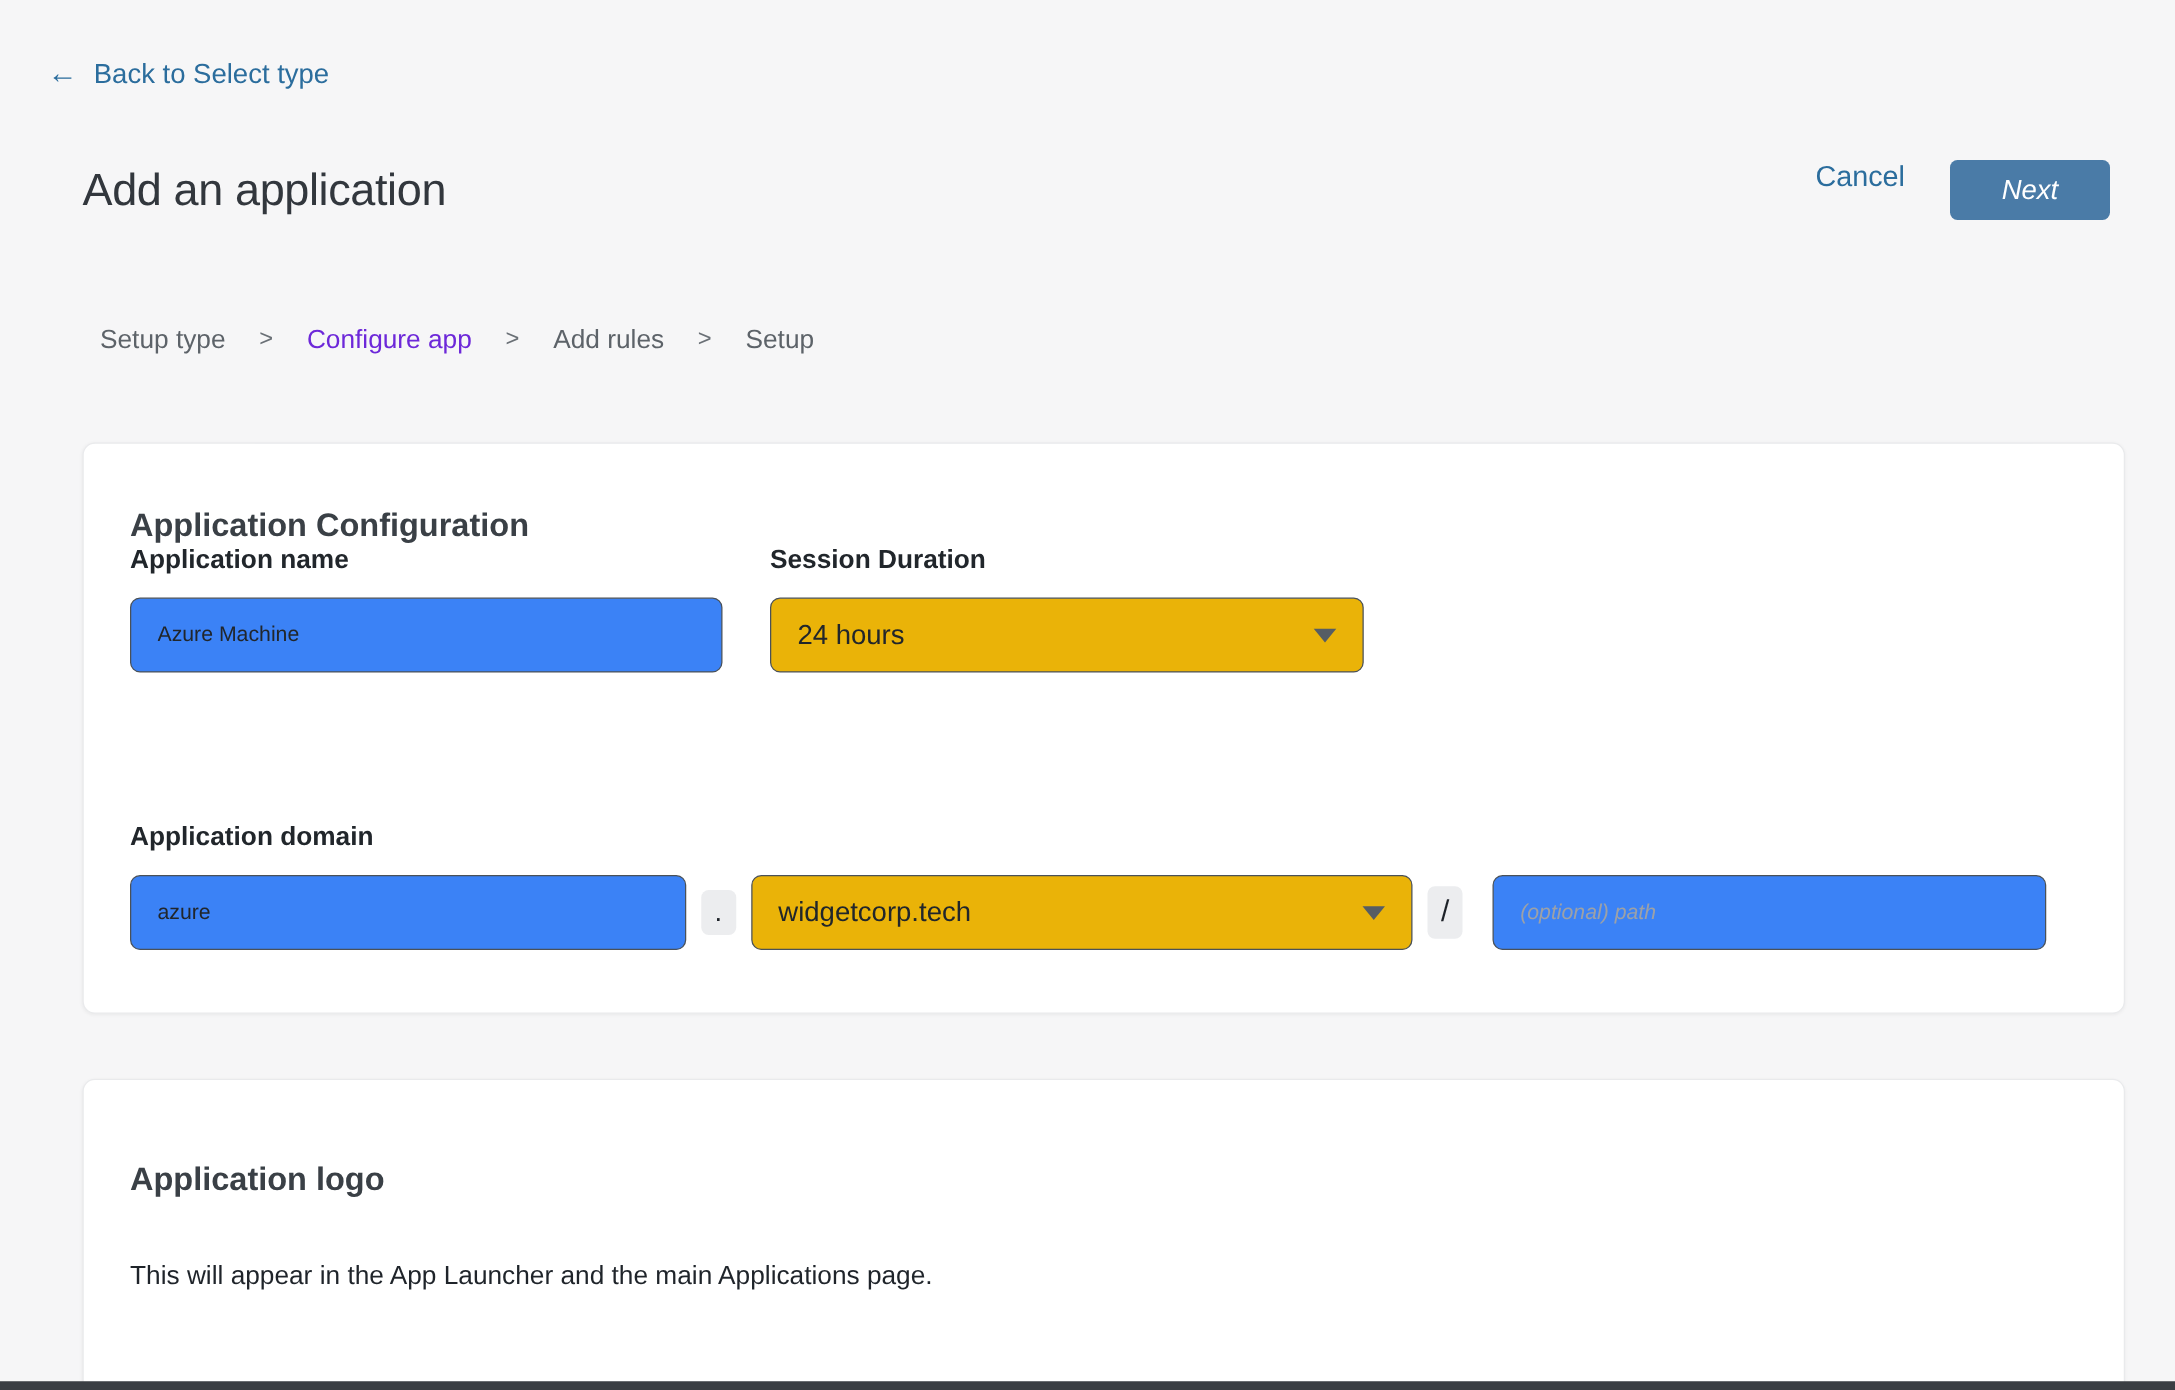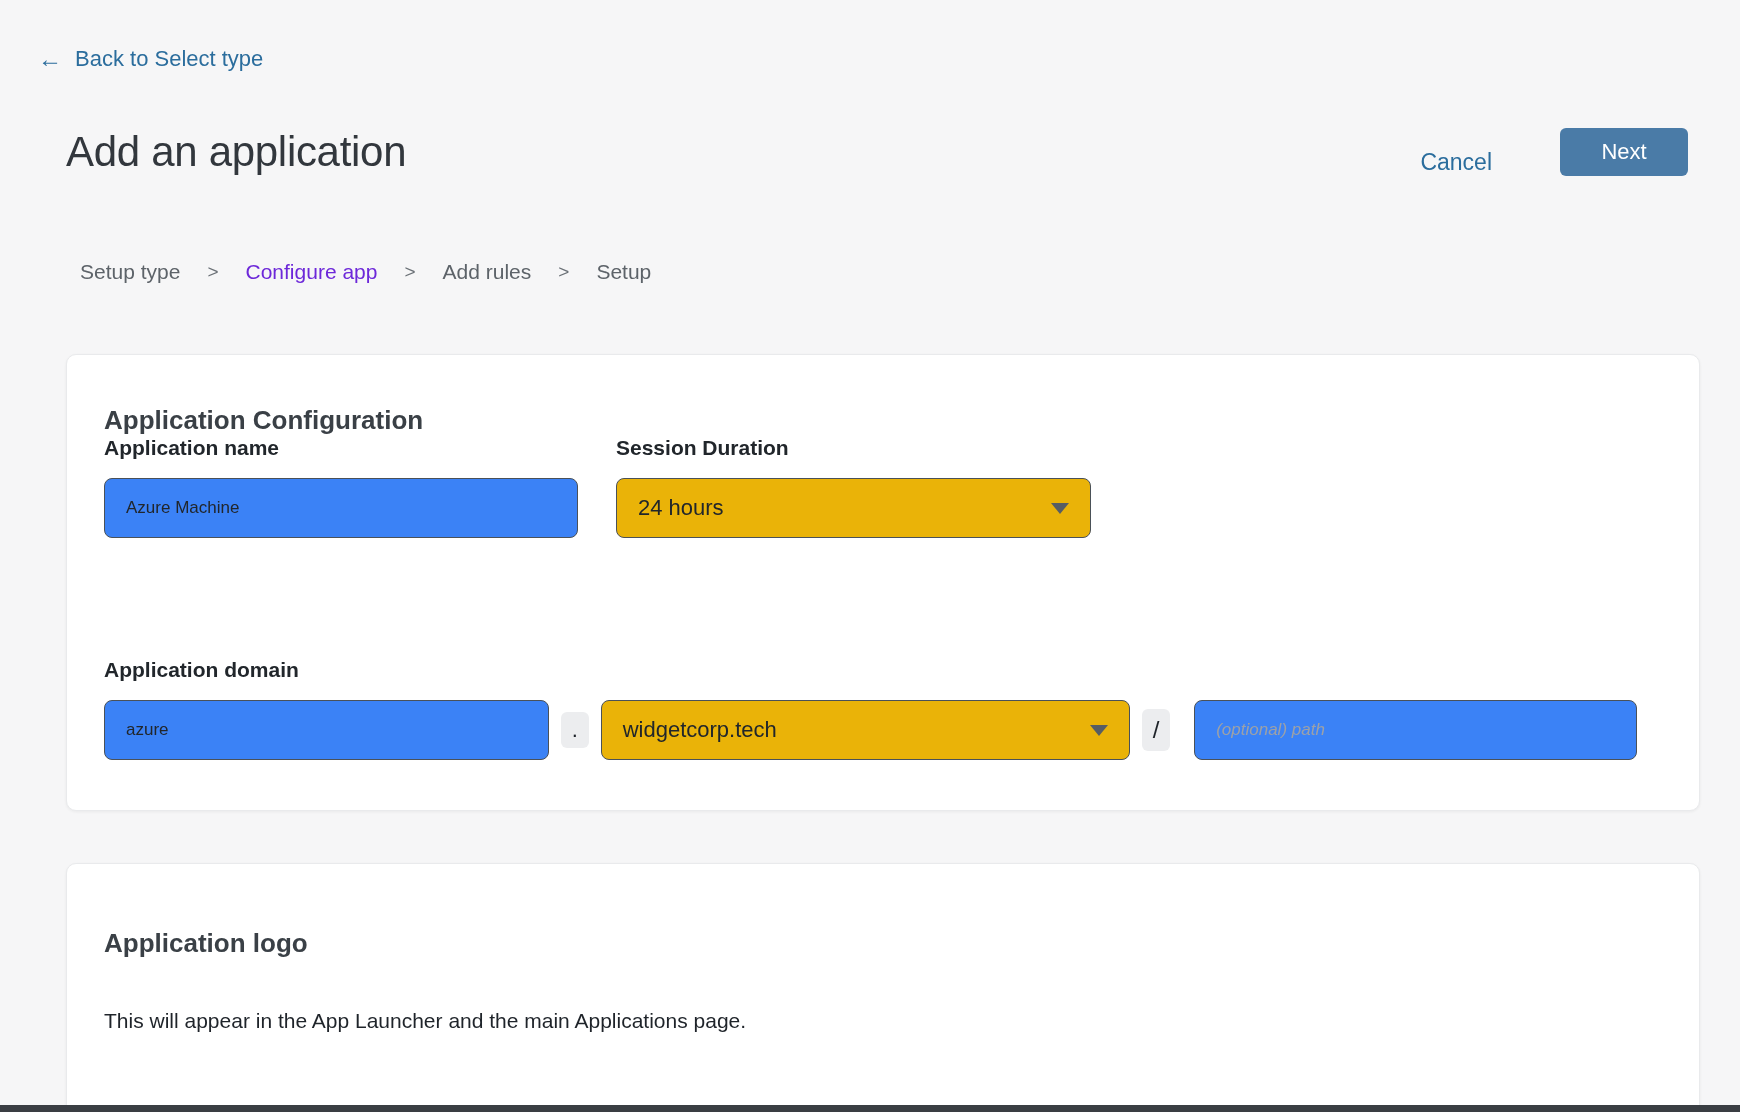--- a/index.html
+++ b/index.html
@@ -21,31 +21,32 @@
     text-decoration: none; cursor: pointer;
   }
   .back-link .arrow { font-size: 24px; line-height: 1; }
 
   
   .header-row {
     display: flex; justify-content: space-between; align-items: center;
     margin: 56px 52px 0 66px;
   }
   .page-title {
-    margin: 0; font-size: 42px; font-weight: 400;
+    margin: 0; font-size: 36px; font-weight: 400;
     color: #32373d; letter-spacing: -0.3px;
   }
-  .header-actions { display: flex; align-items: flex-end; gap: 68px; }
+  .header-actions { display: flex; align-items: flex-start; gap: 36px; }
   .cancel-link { color: #2b6d9d; font-size: 23px; cursor: pointer; text-decoration: none; }
   .next-button {
     width: 128px; height: 48px;
     background: #4a7ba7; color: #ffffff;
     border: none; border-radius: 6px;
     font-size: 22px; font-family: inherit;
     cursor: pointer;
+    font-style: italic;
   }
 
   
   .breadcrumb {
     display: flex; align-items: center; gap: 27px;
     margin: 84px 0 0 80px;
     font-size: 21px; color: #5d6369;
   }
   .breadcrumb .step { cursor: pointer; }
   .breadcrumb .step.active { font-weight: 400; color: #6d28d9; }

